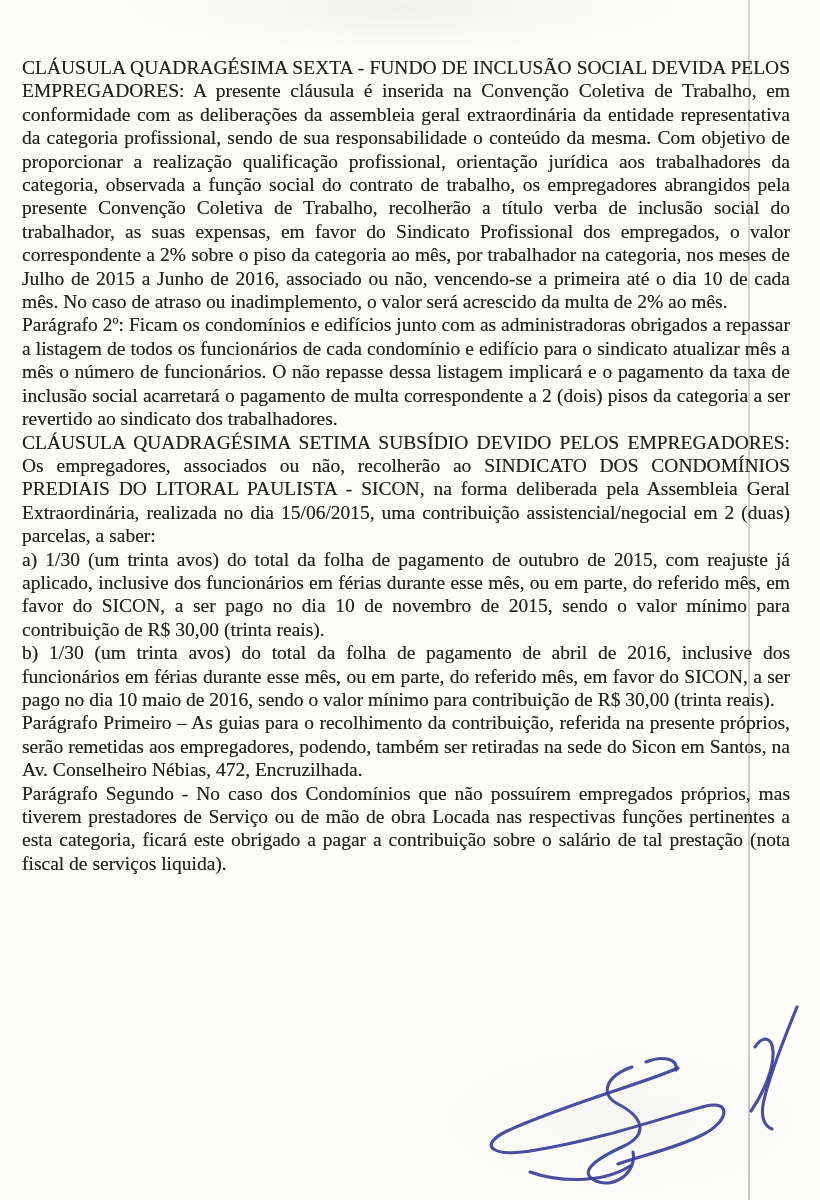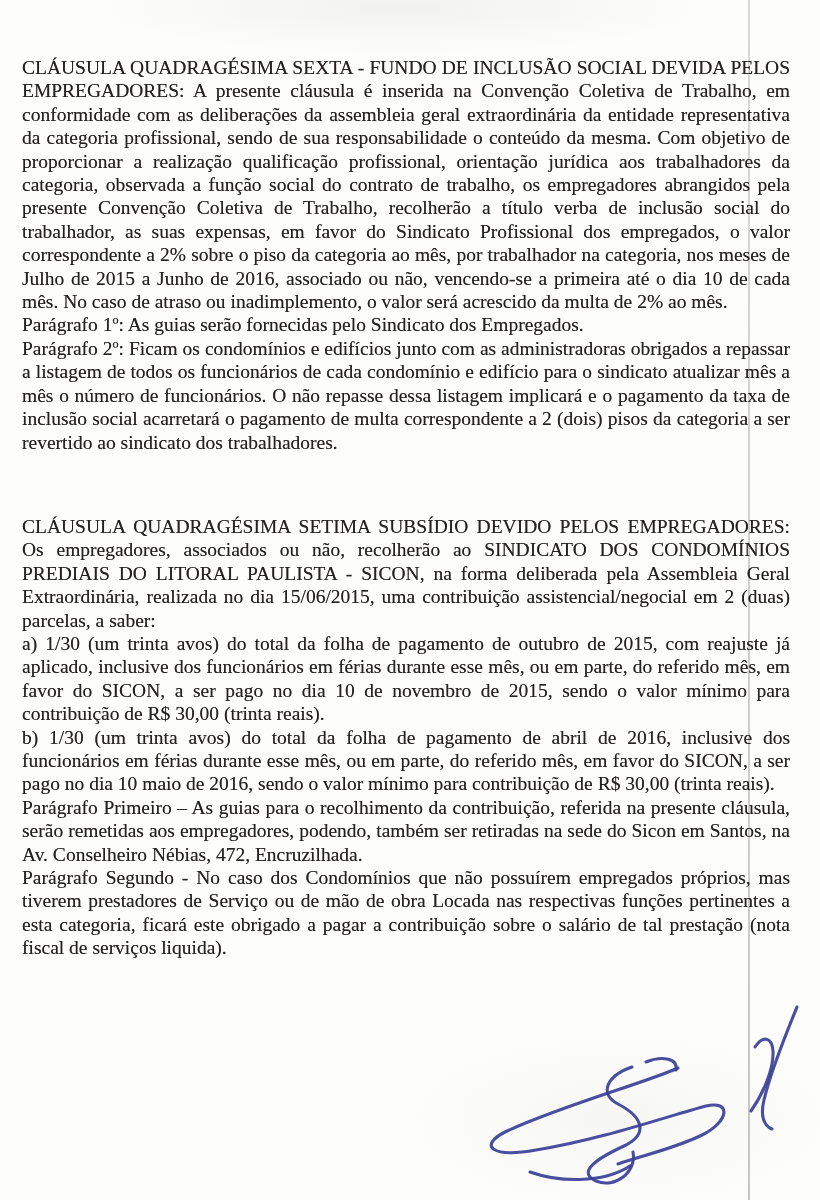--- a/index.html
+++ b/index.html
@@ -38,21 +38,20 @@
     font-size: 19.5px;
     line-height: 23.4px;
     text-align: justify;
     text-shadow: 0 0 0.6px rgba(45,42,40,0.55);
   }
   .text-block p {
     margin: 0;
     padding: 0;
   }
   p.section-gap {
-    margin-top: 61px;
   }
   .signature-svg {
     position: absolute;
     left: 0;
     top: 0;
     width: 820px;
     height: 1200px;
     z-index: 3;
     pointer-events: none;
   }
@@ -66,26 +65,25 @@
 </style>
 </head>
 <body>
 
 <div class="page">
 
   <div class="scan-line"></div>
 
   <div class="text-block">
     <p>CLÁUSULA QUADRAGÉSIMA SEXTA - FUNDO DE INCLUSÃO SOCIAL DEVIDA PELOS EMPREGADORES: A presente cláusula é inserida na Convenção Coletiva de Trabalho, em conformidade com as deliberações da assembleia geral extraordinária da entidade representativa da categoria profissional, sendo de sua responsabilidade o conteúdo da mesma. Com objetivo de proporcionar a realização qualificação profissional, orientação jurídica aos trabalhadores da categoria, observada a função social do contrato de trabalho, os empregadores abrangidos pela presente Convenção Coletiva de Trabalho, recolherão a título verba de inclusão social do trabalhador, as suas expensas, em favor do Sindicato Profissional dos empregados, o valor correspondente a 2% sobre o piso da categoria ao mês, por trabalhador na categoria, nos meses de Julho de 2015 a Junho de 2016, associado ou não, vencendo-se a primeira até o dia 10 de cada mês. No caso de atraso ou inadimplemento, o valor será acrescido da multa de 2% ao mês.</p>
-    <p>Parágrafo 1º: As guias serão fornecidas pelo Sindicato dos Empregados.</p>
     <p>Parágrafo 2º: Ficam os condomínios e edifícios junto com as administradoras obrigados a repassar a listagem de todos os funcionários de cada condomínio e edifício para o sindicato atualizar mês a mês o número de funcionários. O não repasse dessa listagem implicará e o pagamento da taxa de inclusão social acarretará o pagamento de multa correspondente a 2 (dois) pisos da categoria a ser revertido ao sindicato dos trabalhadores.</p>
     <p class="section-gap">CLÁUSULA QUADRAGÉSIMA SETIMA SUBSÍDIO DEVIDO PELOS EMPREGADORES: Os empregadores, associados ou não,  recolherão ao SINDICATO DOS CONDOMÍNIOS PREDIAIS DO LITORAL PAULISTA - SICON, na forma deliberada pela Assembleia Geral Extraordinária, realizada no dia 15/06/2015, uma contribuição assistencial/negocial em 2 (duas) parcelas, a saber:</p>
     <p>a) 1/30 (um trinta avos) do total da folha de pagamento de outubro de 2015, com reajuste já aplicado, inclusive dos funcionários em férias durante esse mês, ou em parte, do referido mês, em favor do SICON, a ser pago no dia 10 de novembro de 2015, sendo o valor mínimo para contribuição de R$ 30,00 (trinta reais).</p>
     <p>b) 1/30 (um trinta avos) do total da folha de pagamento de abril de 2016, inclusive dos funcionários em férias durante esse mês, ou em parte, do referido mês, em favor do SICON, a ser pago no dia 10 maio de 2016, sendo o valor mínimo para contribuição de R$ 30,00 (trinta reais).</p>
-    <p>Parágrafo Primeiro – As guias para o recolhimento da contribuição, referida na presente cláusula, serão remetidas aos empregadores, podendo, também ser retiradas na sede do Sicon em Santos, na Av. Conselheiro Nébias, 472, Encruzilhada.</p>
+    <p>Parágrafo Primeiro – As guias para o recolhimento da contribuição, referida na presente próprios, serão remetidas aos empregadores, podendo, também ser retiradas na sede do Sicon em Santos, na Av. Conselheiro Nébias, 472, Encruzilhada.</p>
     <p>Parágrafo Segundo - No caso dos Condomínios que não possuírem empregados próprios, mas tiverem prestadores de Serviço ou de mão de obra Locada nas respectivas funções pertinentes a esta categoria, ficará este obrigado a pagar a contribuição sobre o salário de tal prestação (nota fiscal de serviços liquida).</p>
   </div>
 
   <svg class="signature-svg" viewBox="0 0 820 1200">
     <g>
 
       <path d="M 678 1068
                C 648 1082, 560 1106, 505 1132
                C 478 1146, 492 1158, 536 1150
                C 600 1140, 668 1116, 706 1106

